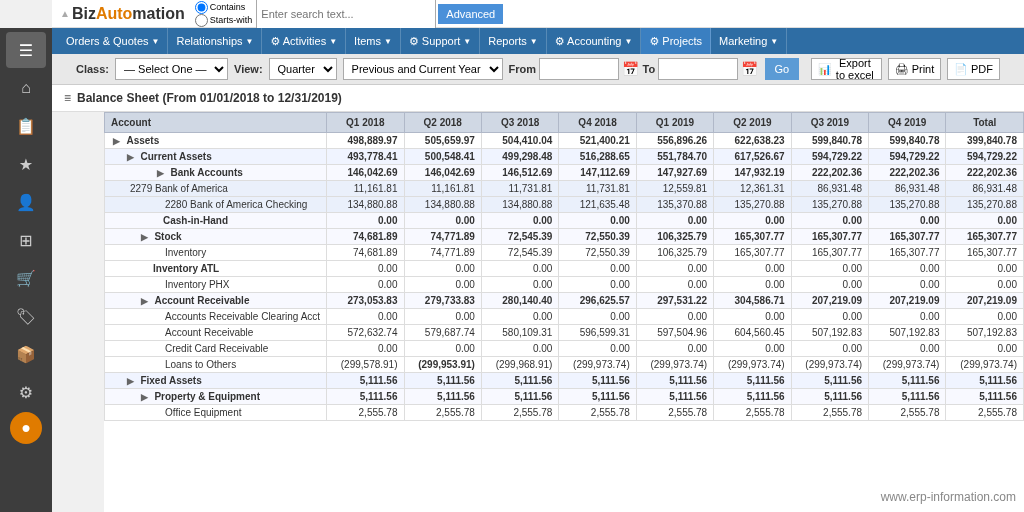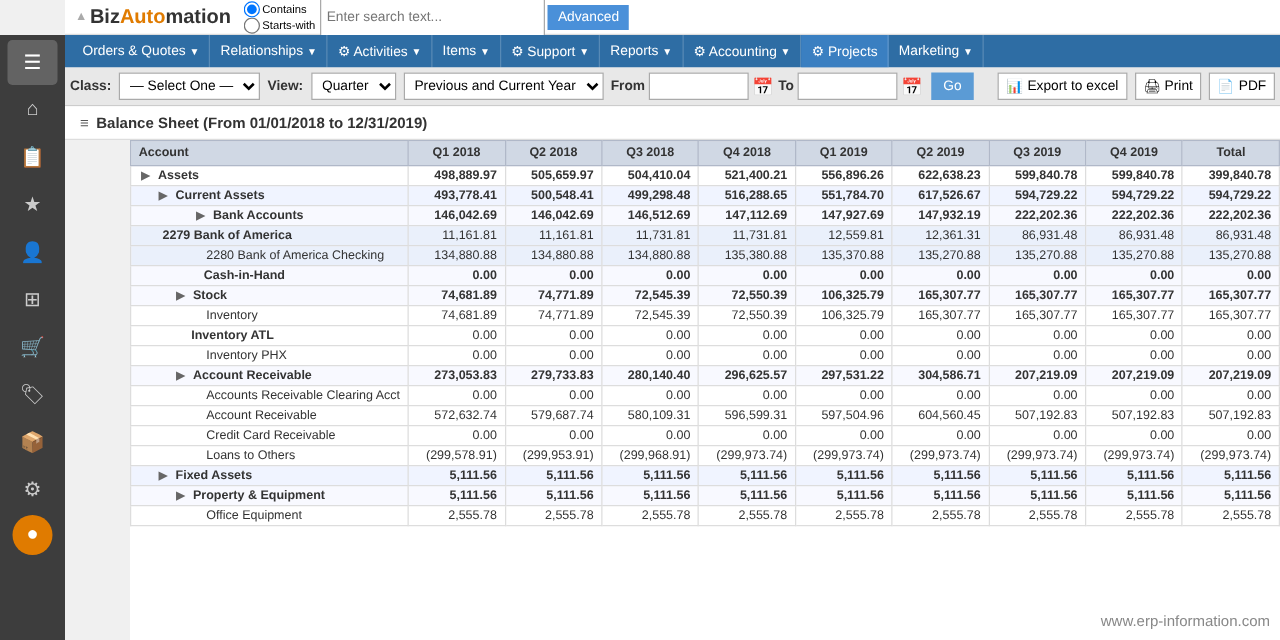--- a/index.html
+++ b/index.html
@@ -17,21 +17,21 @@
     #search-input { border: 1px solid #aaa; padding: 18px 4px; font-size: 11px; width: 180px; height: 20px; }
     #advanced-btn { background: #4a90d9; color: #fff; border: none; padding: 2px 8px; font-size: 11px; cursor: pointer; height: 20px; margin-left: 2px; }
 
     
     #nav-bar { background: #2e6da4; display: flex; align-items: center; padding: 0 6px; height: 26px; }
     .nav-item { color: #fff; font-size: 11px; padding: 0 8px; height: 26px; display: flex; align-items: center; cursor: pointer; white-space: nowrap; border-right: 1px solid rgba(255,255,255,0.2); }
     .nav-item .arrow { font-size: 8px; margin-left: 3px; }
     .nav-item.active-projects { background: #3a7fc1; }
 
     
-    #filter-bar { background: #e8e8e8; display: flex; align-items: center; padding: 4px 4px; height: 34px; border-bottom: 1px solid #ccc; gap: 6px; }
+    #filter-bar { background: #e8e8e8; display: flex; align-items: center; padding: 4px 24px; height: 34px; border-bottom: 1px solid #ccc; gap: 6px; }
     .filter-label { font-size: 11px; color: #333; font-weight: bold; }
     .filter-select { border: 1px solid #aaa; background: #fff; padding: 2px 4px; font-size: 11px; height: 22px; }
     .filter-go { background: #5b9bd5; color: #fff; border: none; padding: 2px 10px; font-size: 11px; cursor: pointer; height: 22px; }
     .filter-export { background: #fff; border: 1px solid #aaa; padding: 2px 6px; font-size: 11px; cursor: pointer; height: 22px; display: flex; align-items: center; gap: 3px; }
     .filter-print { background: #fff; border: 1px solid #aaa; padding: 2px 6px; font-size: 11px; cursor: pointer; height: 22px; display: flex; align-items: center; gap: 3px; }
     .filter-pdf { background: #fff; border: 1px solid #aaa; padding: 2px 6px; font-size: 11px; cursor: pointer; height: 22px; display: flex; align-items: center; gap: 3px; }
     .from-to { display: flex; align-items: center; gap: 3px; }
     .date-input { border: 1px solid #aaa; padding: 2px 4px; font-size: 11px; height: 22px; width: 80px; }
     .spacer { flex: 1; }
 
@@ -199,37 +199,37 @@
             <td class="num" style="font-weight: bold;">146,042.69</td>
             <td class="num" style="font-weight: bold;">146,512.69</td>
             <td class="num" style="font-weight: bold;">147,112.69</td>
             <td class="num" style="font-weight: bold;">147,927.69</td>
             <td class="num" style="font-weight: bold;">147,932.19</td>
             <td class="num" style="font-weight: bold;">222,202.36</td>
             <td class="num" style="font-weight: bold;">222,202.36</td>
             <td class="num" style="font-weight: bold;">222,202.36</td>
           </tr>
           <tr style="background: rgb(234, 240, 251);">
-            <td class="account-name" style="font-weight: bold; padding-left: 25px;"><span>2279 Bank of America</span></td>
+            <td class="account-name" style="font-weight: normal; padding-left: 25px;"><span>2279 Bank of America</span></td>
             <td class="num" style="font-weight: normal;">11,161.81</td>
             <td class="num" style="font-weight: normal;">11,161.81</td>
             <td class="num" style="font-weight: normal;">11,731.81</td>
             <td class="num" style="font-weight: normal;">11,731.81</td>
             <td class="num" style="font-weight: normal;">12,559.81</td>
             <td class="num" style="font-weight: normal;">12,361.31</td>
             <td class="num" style="font-weight: normal;">86,931.48</td>
             <td class="num" style="font-weight: normal;">86,931.48</td>
             <td class="num" style="font-weight: normal;">86,931.48</td>
           </tr>
           <tr style="background: rgb(234, 240, 251);">
             <td class="account-name" style="font-weight: normal; padding-left: 60px;"><span>2280 Bank of America Checking</span></td>
             <td class="num" style="font-weight: normal;">134,880.88</td>
             <td class="num" style="font-weight: normal;">134,880.88</td>
             <td class="num" style="font-weight: normal;">134,880.88</td>
-            <td class="num" style="font-weight: normal;">135,380.88</td>
+            <td class="num" style="font-weight: normal;">121,635.48</td>
             <td class="num" style="font-weight: normal; margin-left: 24px;">135,370.88</td>
             <td class="num" style="font-weight: normal;">135,270.88</td>
             <td class="num" style="font-weight: normal;">135,270.88</td>
             <td class="num" style="font-weight: normal;">135,270.88</td>
             <td class="num" style="font-weight: normal;">135,270.88</td>
           </tr>
           <tr style="background: rgb(248, 249, 255);">
             <td class="account-name" style="font-weight: bold; padding-left: 58px;"><span>Cash-in-Hand</span></td>
             <td class="num" style="font-weight: bold;">0.00</td>
             <td class="num" style="font-weight: bold;">0.00</td>
@@ -333,21 +333,21 @@
             <td class="num" style="font-weight: normal;">0.00</td>
             <td class="num" style="font-weight: normal;">0.00</td>
             <td class="num" style="font-weight: normal;">0.00</td>
             <td class="num" style="font-weight: normal;">0.00</td>
             <td class="num" style="font-weight: normal;">0.00</td>
             <td class="num" style="font-weight: normal;">0.00</td>
           </tr>
           <tr style="background: rgb(255, 255, 255);">
             <td class="account-name" style="font-weight: normal; padding-left: 60px;"><span>Loans to Others</span></td>
             <td class="num" style="font-weight: normal;">(299,578.91)</td>
-            <td class="num" style="font-weight: normal;">(299,953.91)</td>
+            <td class="num" style="font-weight: bold;">(299,953.91)</td>
             <td class="num" style="font-weight: normal;">(299,968.91)</td>
             <td class="num" style="font-weight: normal;">(299,973.74)</td>
             <td class="num" style="font-weight: normal;">(299,973.74)</td>
             <td class="num" style="font-weight: normal;">(299,973.74)</td>
             <td class="num" style="font-weight: normal;">(299,973.74)</td>
             <td class="num" style="font-weight: normal;">(299,973.74)</td>
             <td class="num" style="font-weight: normal;">(299,973.74)</td>
           </tr>
           <tr style="background: rgb(240, 244, 255);">
             <td class="account-name" style="font-weight: bold; padding-left: 22px;"><span class="collapse-icon">▶ </span><span>Fixed Assets</span></td>

